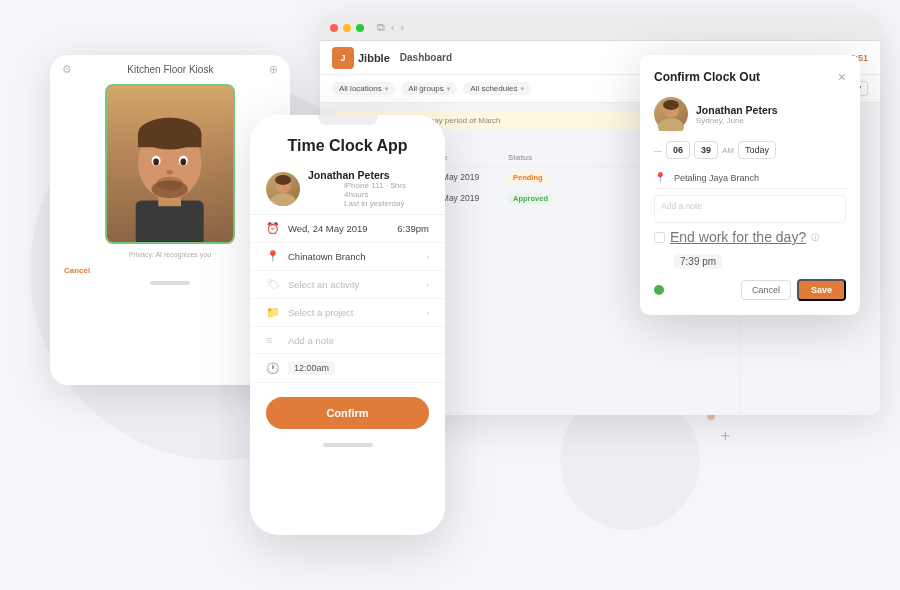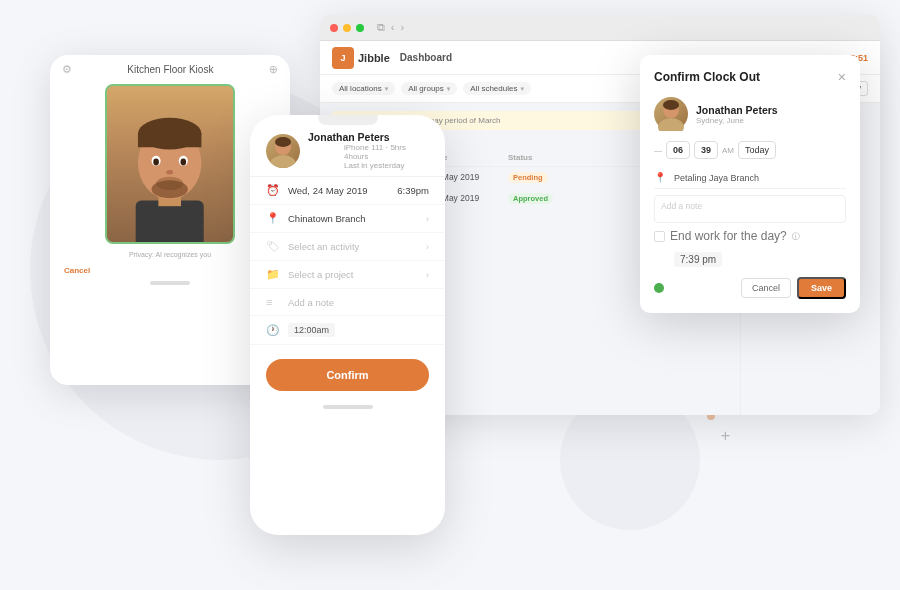--- a/index.html
+++ b/index.html
@@ -467,21 +467,21 @@
       align-items: center;
       gap: 5px;
       margin: 6px 0;
     }
     .modal-checkbox {
       width: 11px;
       height: 11px;
       border: 1.5px solid #ddd;
       border-radius: 2px;
     }
-    .modal-checkbox-label { font-size: 12px; color: #777; }
+    .modal-checkbox-label { font-size: 14px; color: #777; text-decoration: underline; }
 
     .modal-end-time {
       padding: 2px 6px;
       background: #f5f5f5;
       border-radius: 3px;
       font-size: 10px;
       color: #555;
       margin-left: 4px;
     }
 
@@ -584,20 +584,23 @@
         </div>
       </div>
     </div>
     <p class="tablet-status-text">Privacy: AI recognizes you</p>
     <p class="tablet-orange-label">Cancel</p>
     <div class="tablet-home-indicator"></div>
   </div>
 
   <div class="phone">
     <div class="phone-notch"></div>
+    <div class="phone-header">
+      <div class="phone-app-title">Time Clock App</div>
+    </div>
     <div class="phone-user-row">
       <div class="phone-avatar">
         <svg viewBox="0 0 34 34" xmlns="http://www.w3.org/2000/svg">
           <circle cx="17" cy="13" r="8" fill="#d4956a"></circle>
           <ellipse cx="17" cy="8" rx="8" ry="5" fill="#5c3a1e"></ellipse>
           <ellipse cx="17" cy="30" rx="13" ry="9" fill="#c8a870"></ellipse>
         </svg>
       </div>
       <div class="phone-user-info">
         <div class="name">Jonathan Peters</div>

